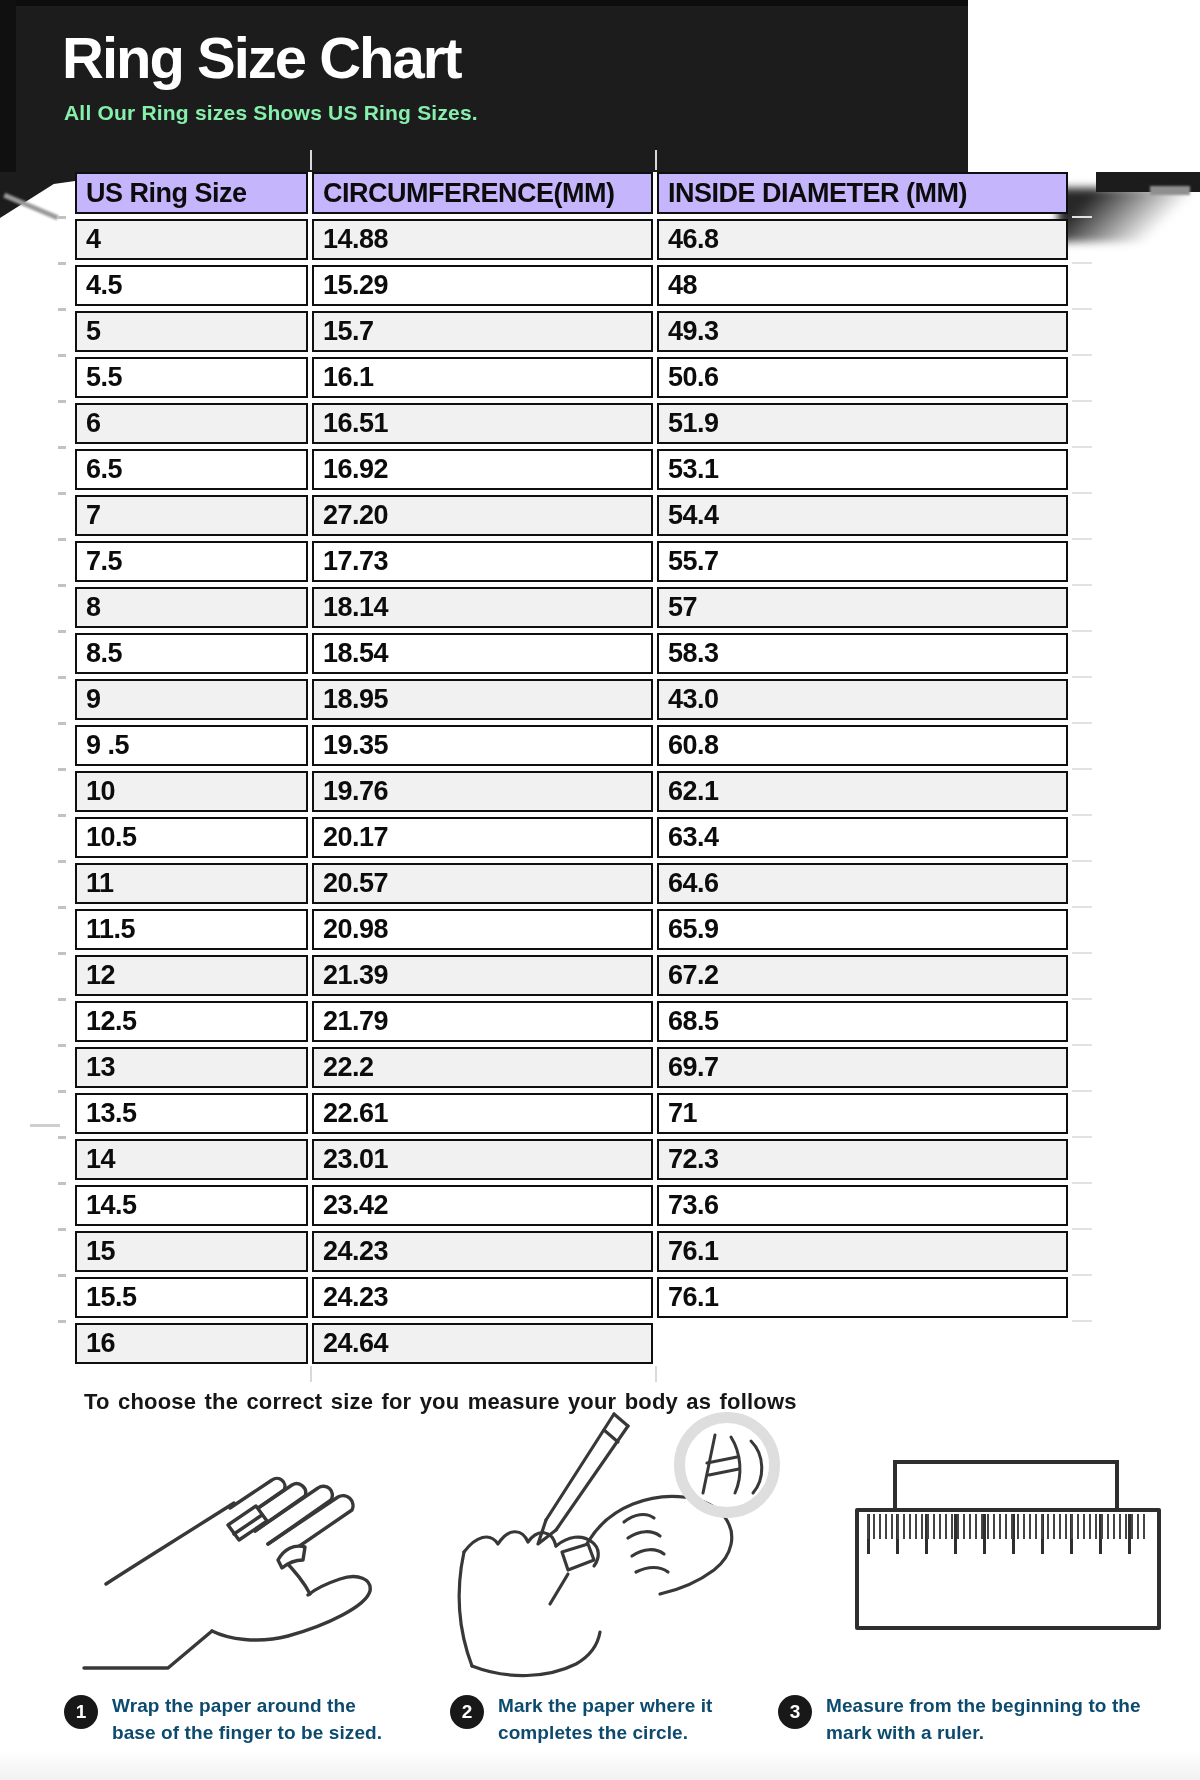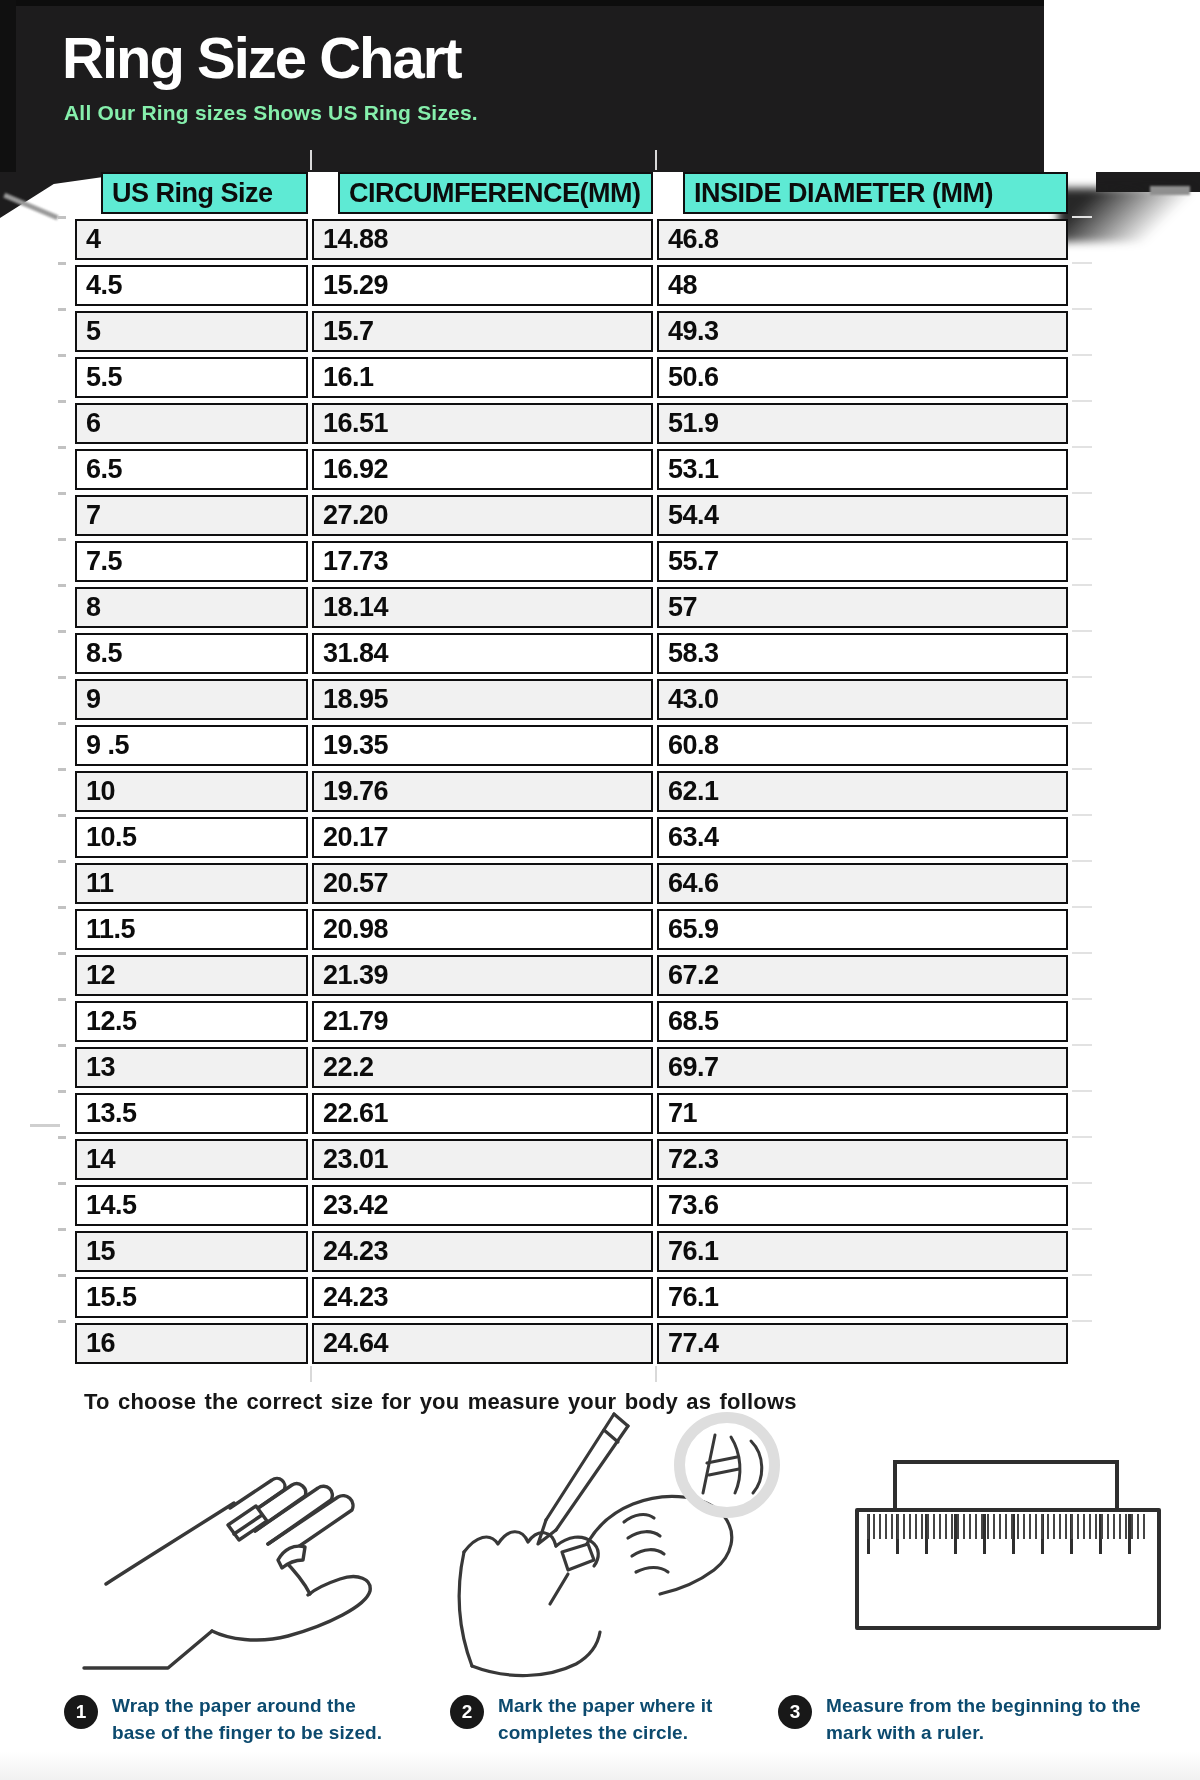--- a/index.html
+++ b/index.html
@@ -1,20 +1,20 @@
 <!DOCTYPE html>
 <html><head>
 <meta charset="utf-8">
 <style>
   * { margin:0; padding:0; box-sizing:border-box; }
   html,body { width:1200px; height:1780px; }
   body { position:relative; background:#ffffff; font-family:"Liberation Sans", sans-serif; overflow:hidden; }
 
   
-  .hero { position:absolute; left:0; top:0; width:1044px; height:172px; background:#1d1c1d; }
+  .hero { position:absolute; left:0; top:0; width:968px; height:172px; background:#1d1c1d; }
   .hero::before { content:""; position:absolute; left:0; top:0; width:100%; height:6px; background:#0d0d0d; }
   .hero::after  { content:""; position:absolute; left:0; top:0; width:16px; height:100%; background:#101010; }
   .hero-title { position:absolute; left:62px; top:24px; font-size:58px; font-weight:700; letter-spacing:-2px; color:#ffffff; }
   .hero-subtitle { position:absolute; left:64px; top:101px; font-size:21px; font-weight:600; letter-spacing:.2px; color:#86efac; }
   .hero-left-wedge { position:absolute; left:0; top:172px; width:112px; height:46px; background:#1d1c1d;
                      clip-path:polygon(0 0,100% 0,100% 8%,48% 26%,0 100%); }
   .hero-left-streak { position:absolute; left:2px; top:204px; width:58px; height:5px; background:#9a9a9a;
                       transform:rotate(23deg); filter:blur(1px); }
   .hero-right-ext { position:absolute; left:1096px; top:172px; width:104px; height:20px; background:#1d1c1d; }
   .hero-right-blur { position:absolute; left:1058px; top:188px; width:142px; height:54px;
@@ -33,21 +33,21 @@
   .vstub.c { left:310px; top:1366px; height:16px; }
   .vstub.d { left:655px; top:1366px; height:16px; }
 
   
   .size-table { position:absolute; left:75px; top:172px; width:993px;
                 display:grid; grid-template-columns:233px 341px 411px;
                 grid-template-rows:42px; grid-auto-rows:41px; gap:5px 4px; }
   .cell { border:2px solid #0f0f10; background:#ffffff; display:flex; align-items:center;
           padding-left:9px; font-size:27px; font-weight:700; letter-spacing:-.5px; color:#0c0c0c; line-height:1; }
   .cell.alt { background:#f1f1f1; }
-  .cell.th  { background:#5eead4;margin-left:26px; }
+  .cell.th  { background:#c4b5fd; }
 
   
   .measure-heading { position:absolute; left:84px; top:1389px; font-size:22px; font-weight:700;
                      letter-spacing:.2px; word-spacing:2px; color:#161616; }
 
   .illus { position:absolute; }
   .illus svg path, .illus svg circle { vector-effect:non-scaling-stroke; }
   .illus-hand  { left:66px;  top:1424px; width:384px; height:258px; }
   .illus-mark  { left:428px; top:1402px; width:354px; height:290px; }
   .illus-ruler { left:845px; top:1446px; width:332px; height:218px; }
@@ -124,21 +124,21 @@
       <div class="cell alt">7</div>
       <div class="cell alt">27.20</div>
       <div class="cell alt">54.4</div>
       <div class="cell">7.5</div>
       <div class="cell">17.73</div>
       <div class="cell">55.7</div>
       <div class="cell alt">8</div>
       <div class="cell alt">18.14</div>
       <div class="cell alt">57</div>
       <div class="cell">8.5</div>
-      <div class="cell">31.84</div>
+      <div class="cell">18.54</div>
       <div class="cell">58.3</div>
       <div class="cell alt">9</div>
       <div class="cell alt">18.95</div>
       <div class="cell alt">43.0</div>
       <div class="cell">9 .5</div>
       <div class="cell">19.35</div>
       <div class="cell">60.8</div>
       <div class="cell alt">10</div>
       <div class="cell alt">19.76</div>
       <div class="cell alt">62.1</div>
@@ -170,21 +170,20 @@
       <div class="cell">23.42</div>
       <div class="cell">73.6</div>
       <div class="cell alt">15</div>
       <div class="cell alt">24.23</div>
       <div class="cell alt">76.1</div>
       <div class="cell">15.5</div>
       <div class="cell">24.23</div>
       <div class="cell">76.1</div>
       <div class="cell alt">16</div>
       <div class="cell alt">24.64</div>
-      <div class="cell alt">77.4</div>
     </div>
 
   <div class="measure-heading">To choose the correct size for you measure your body as follows</div>
 
   <div class="illus illus-hand">
     <svg width="384" height="258" viewBox="0 0 384 258" fill="none" stroke="#383838" stroke-width="3.4" stroke-linecap="round" stroke-linejoin="round">
       <path d="M18,244 L102,244 L146,207"></path>
       <path d="M40,160 C55,150 92,127 168,79"></path>
       <path d="M164,84 L206,56 A8,8 0 0 1 218,66 L176,95"></path>
       <path d="M176,95 L226,61 A9,9 0 0 1 239,72 L189,107"></path>

